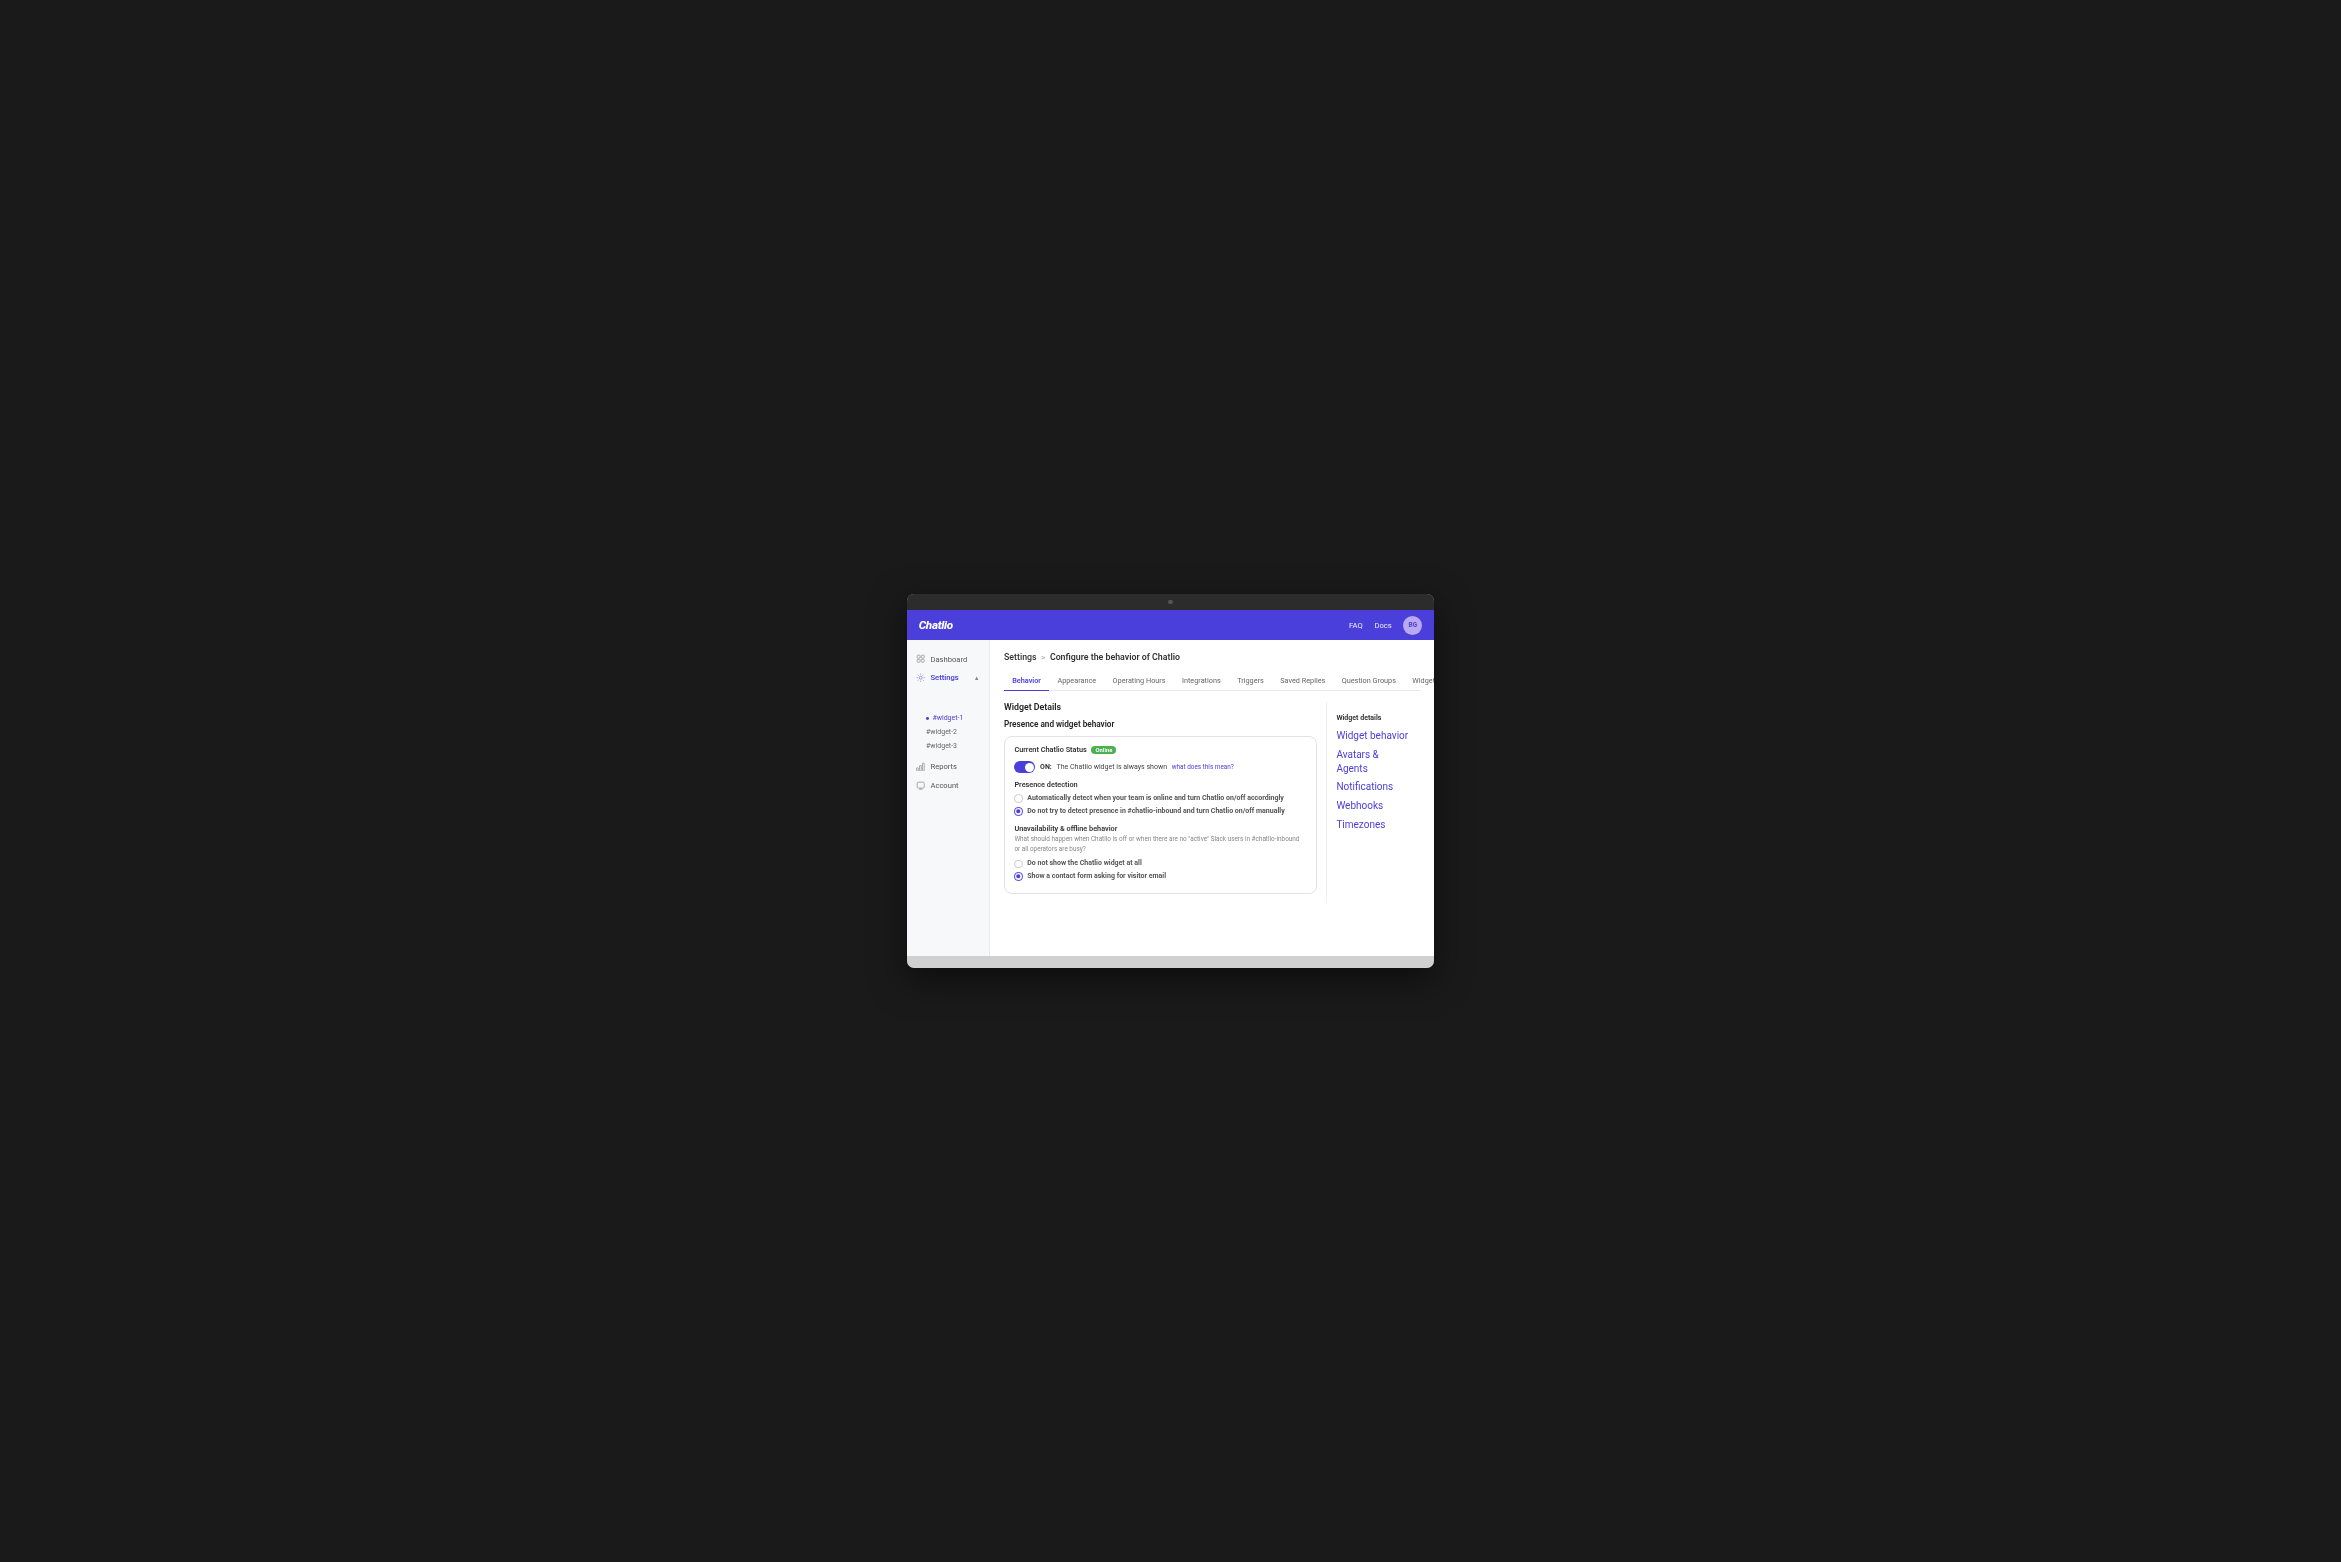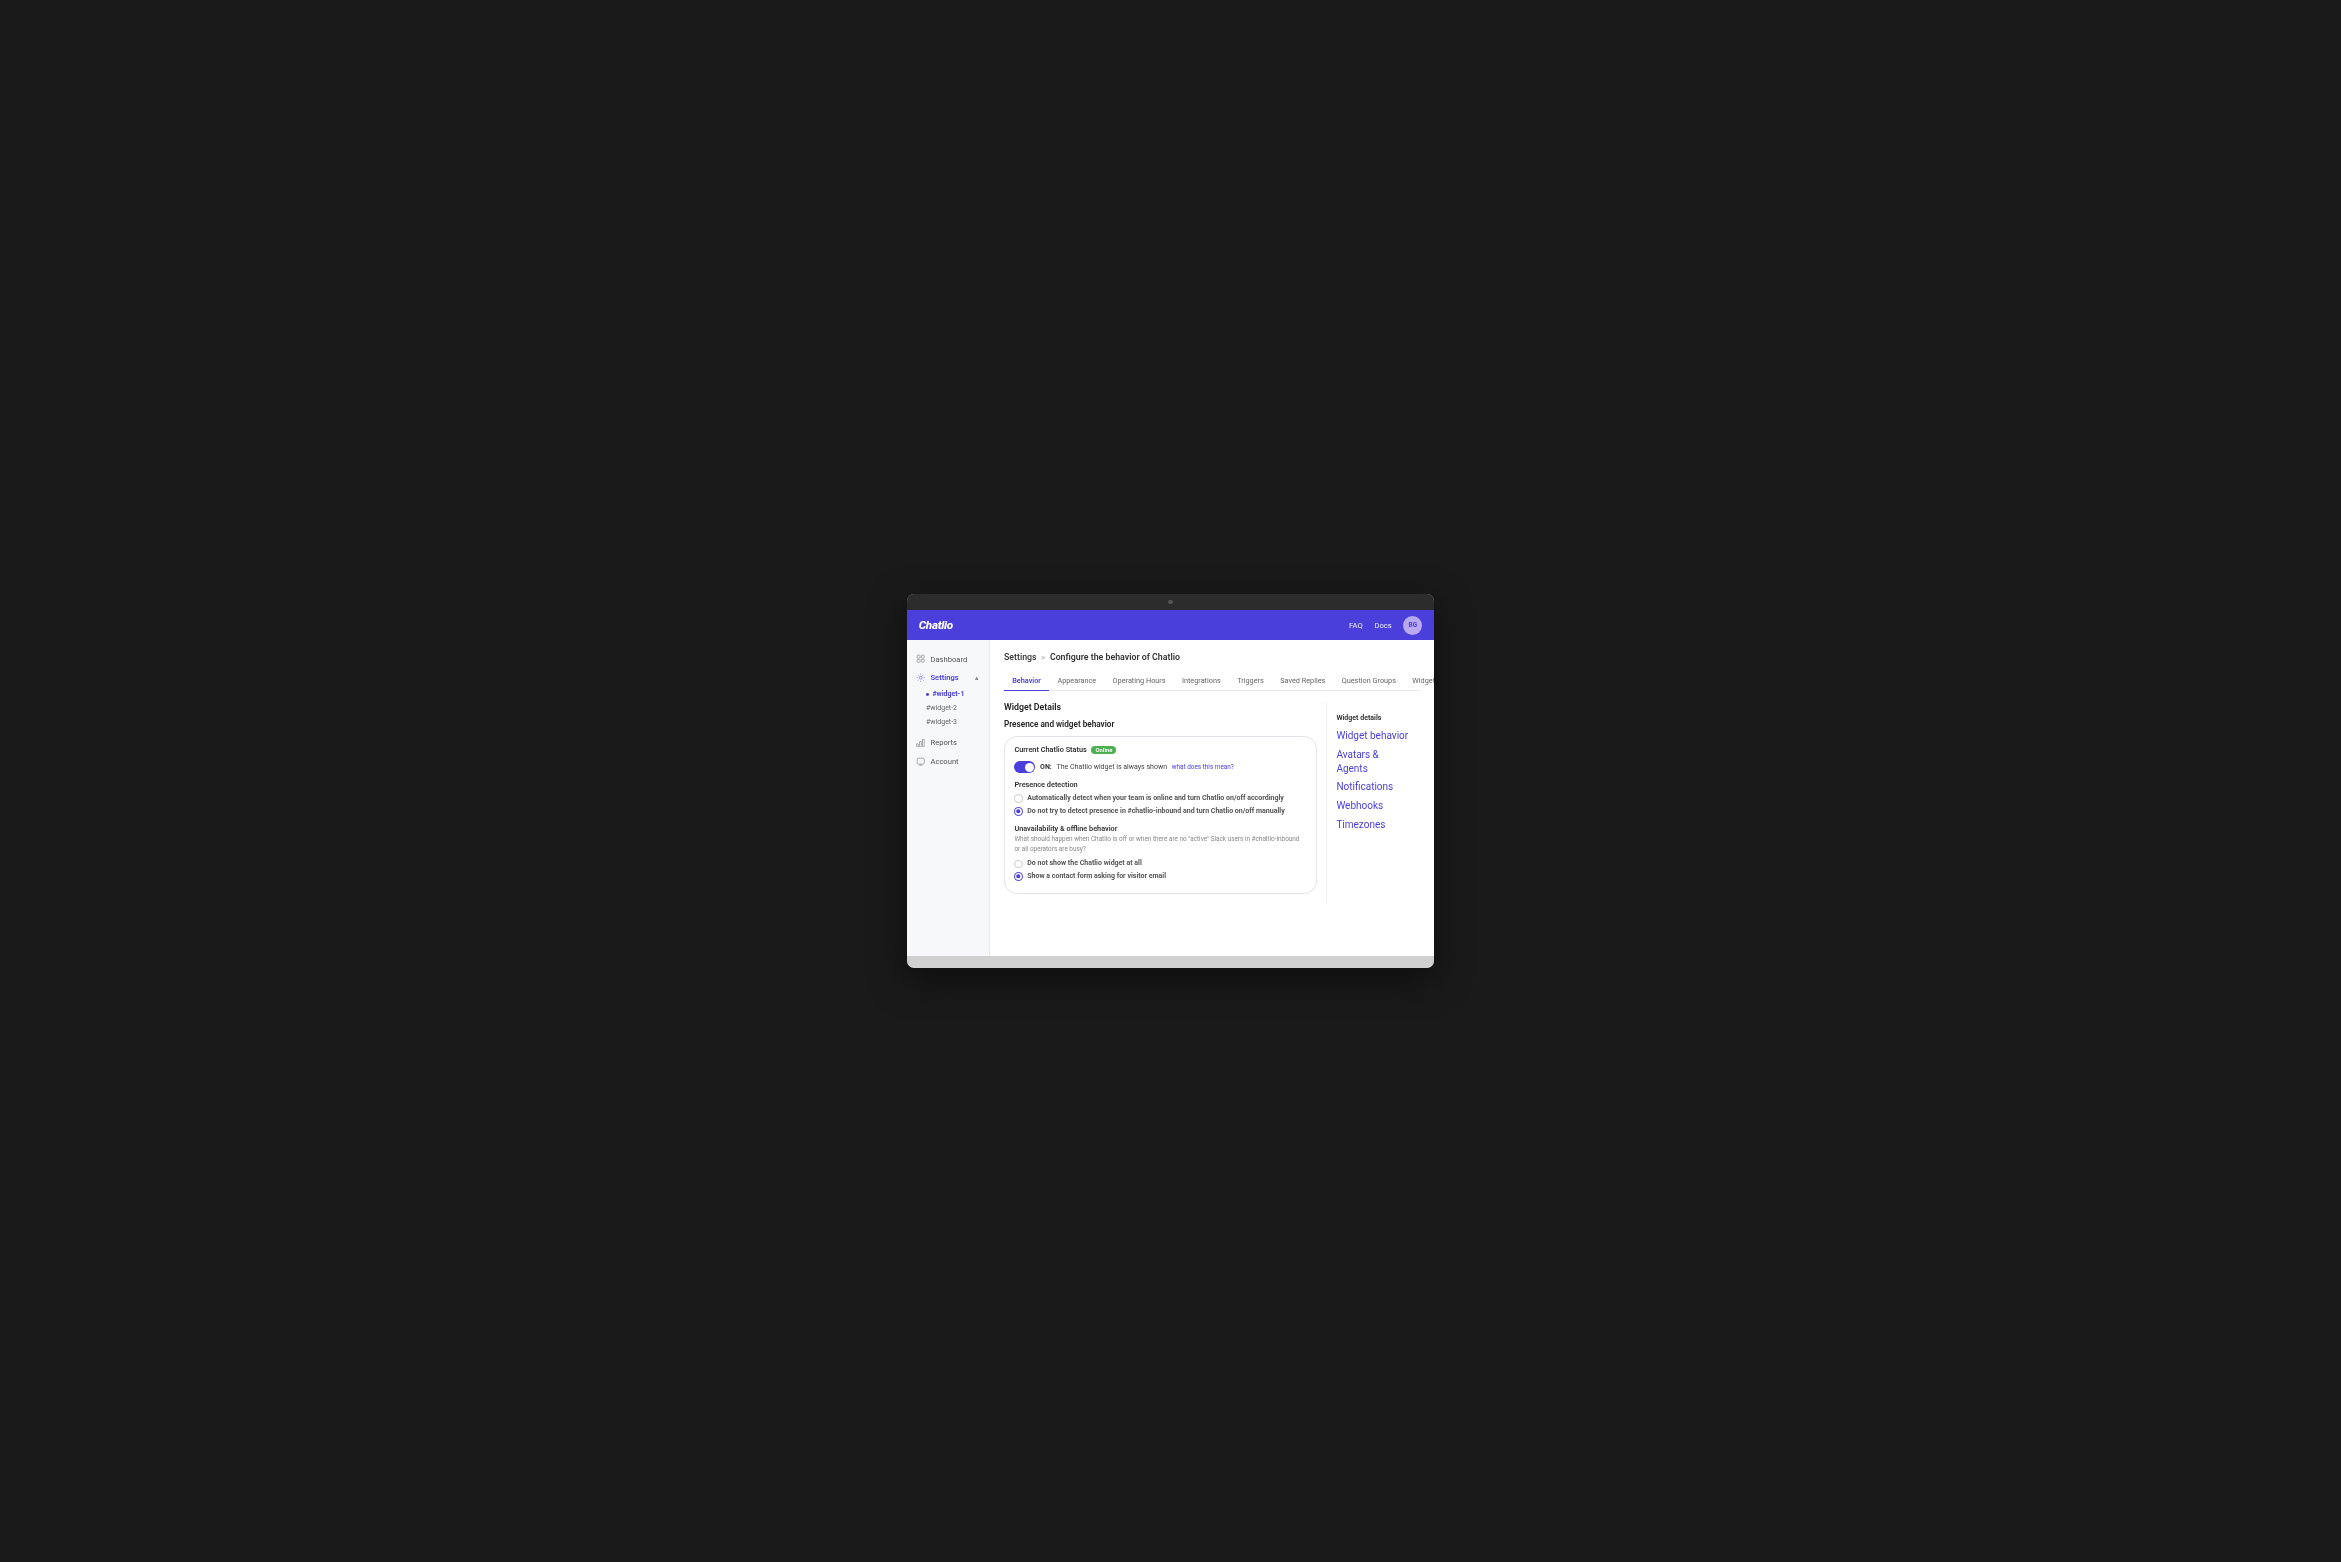--- a/index.html
+++ b/index.html
@@ -117,21 +117,21 @@
     }
     .sidebar-sub-item {
       padding: 2.9px 9.4px 2.9px 0;
       font-size: 7px;
       color: #666;
       cursor: pointer;
       display: flex;
       align-items: center;
       gap: 3.5px;
     }
-    .sidebar-sub-item.active { color: #4a3fdb; font-weight: 700; }
+    .sidebar-sub-item.active { color: #4a3fdb; font-weight: 400; margin-top: 24px; }
     .sub-dot {
       width: 2.9px;
       height: 2.9px;
       border-radius: 50%;
       background: #4a3fdb;
       flex-shrink: 0;
     }
     .sidebar-chevron {
       margin-left: auto;
       font-size: 5.9px;
@@ -216,21 +216,21 @@
     .presence-title {
       font-size: 8.2px;
       font-weight: 600;
       color: #222;
       margin-bottom: 7px;
     }
 
     
     .status-box {
       border: 0.6px solid #e0e3e8;
-      border-radius: 13px;
+      border-radius: 8px;
       padding: 8.2px 9.4px;
     }
     .status-header {
       display: flex;
       align-items: center;
       gap: 4.7px;
       margin-bottom: 7px;
       font-size: 7.3px;
       font-weight: 600;
       color: #333;

